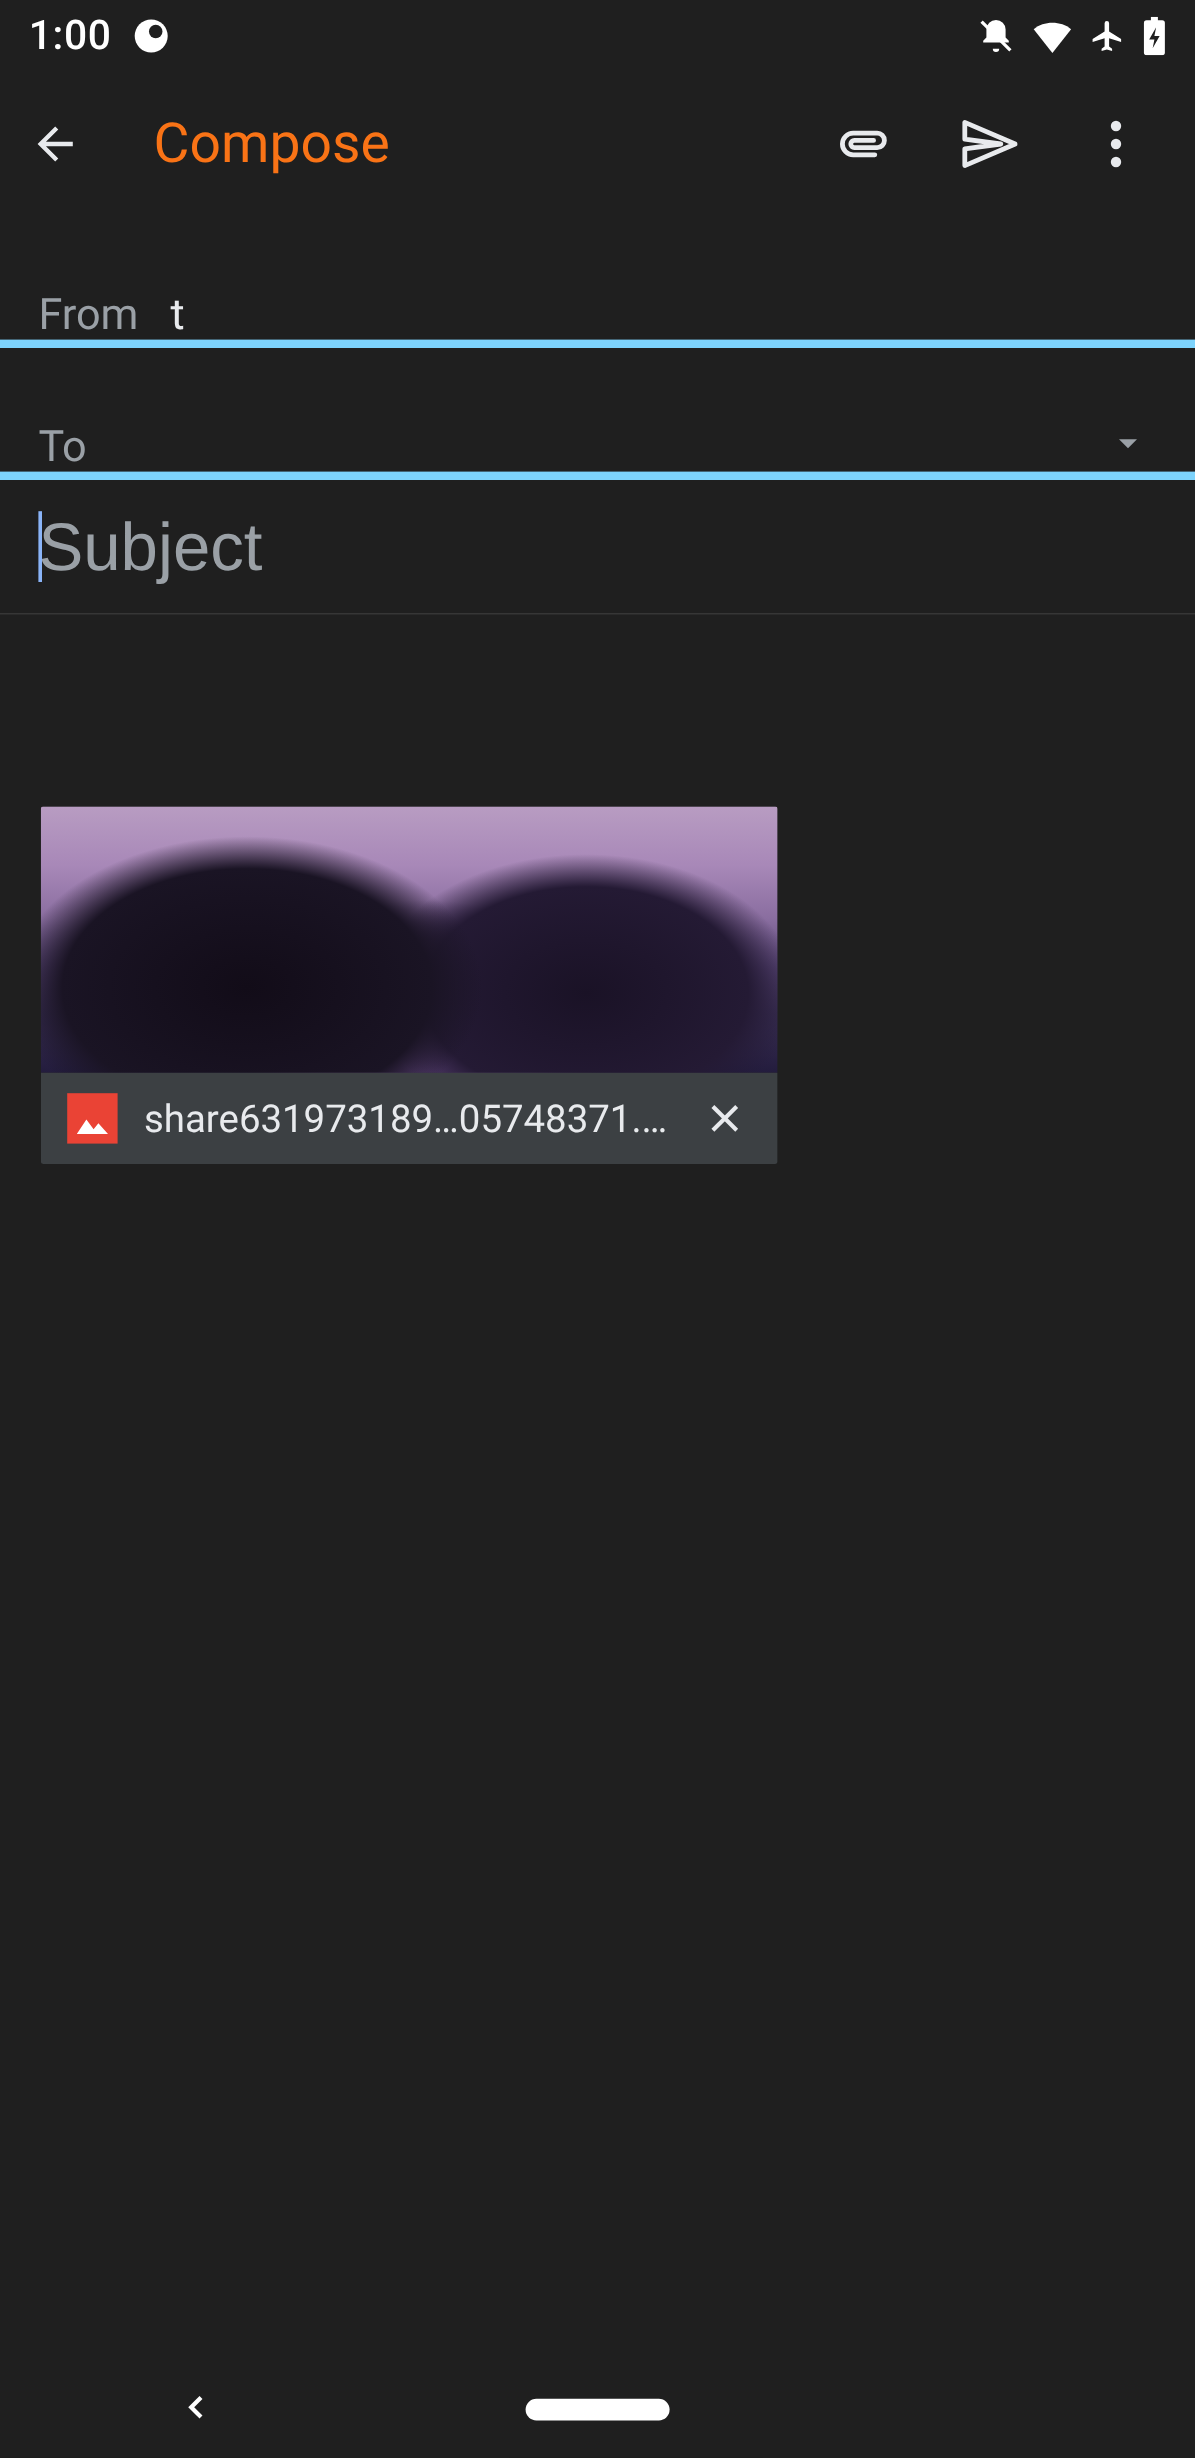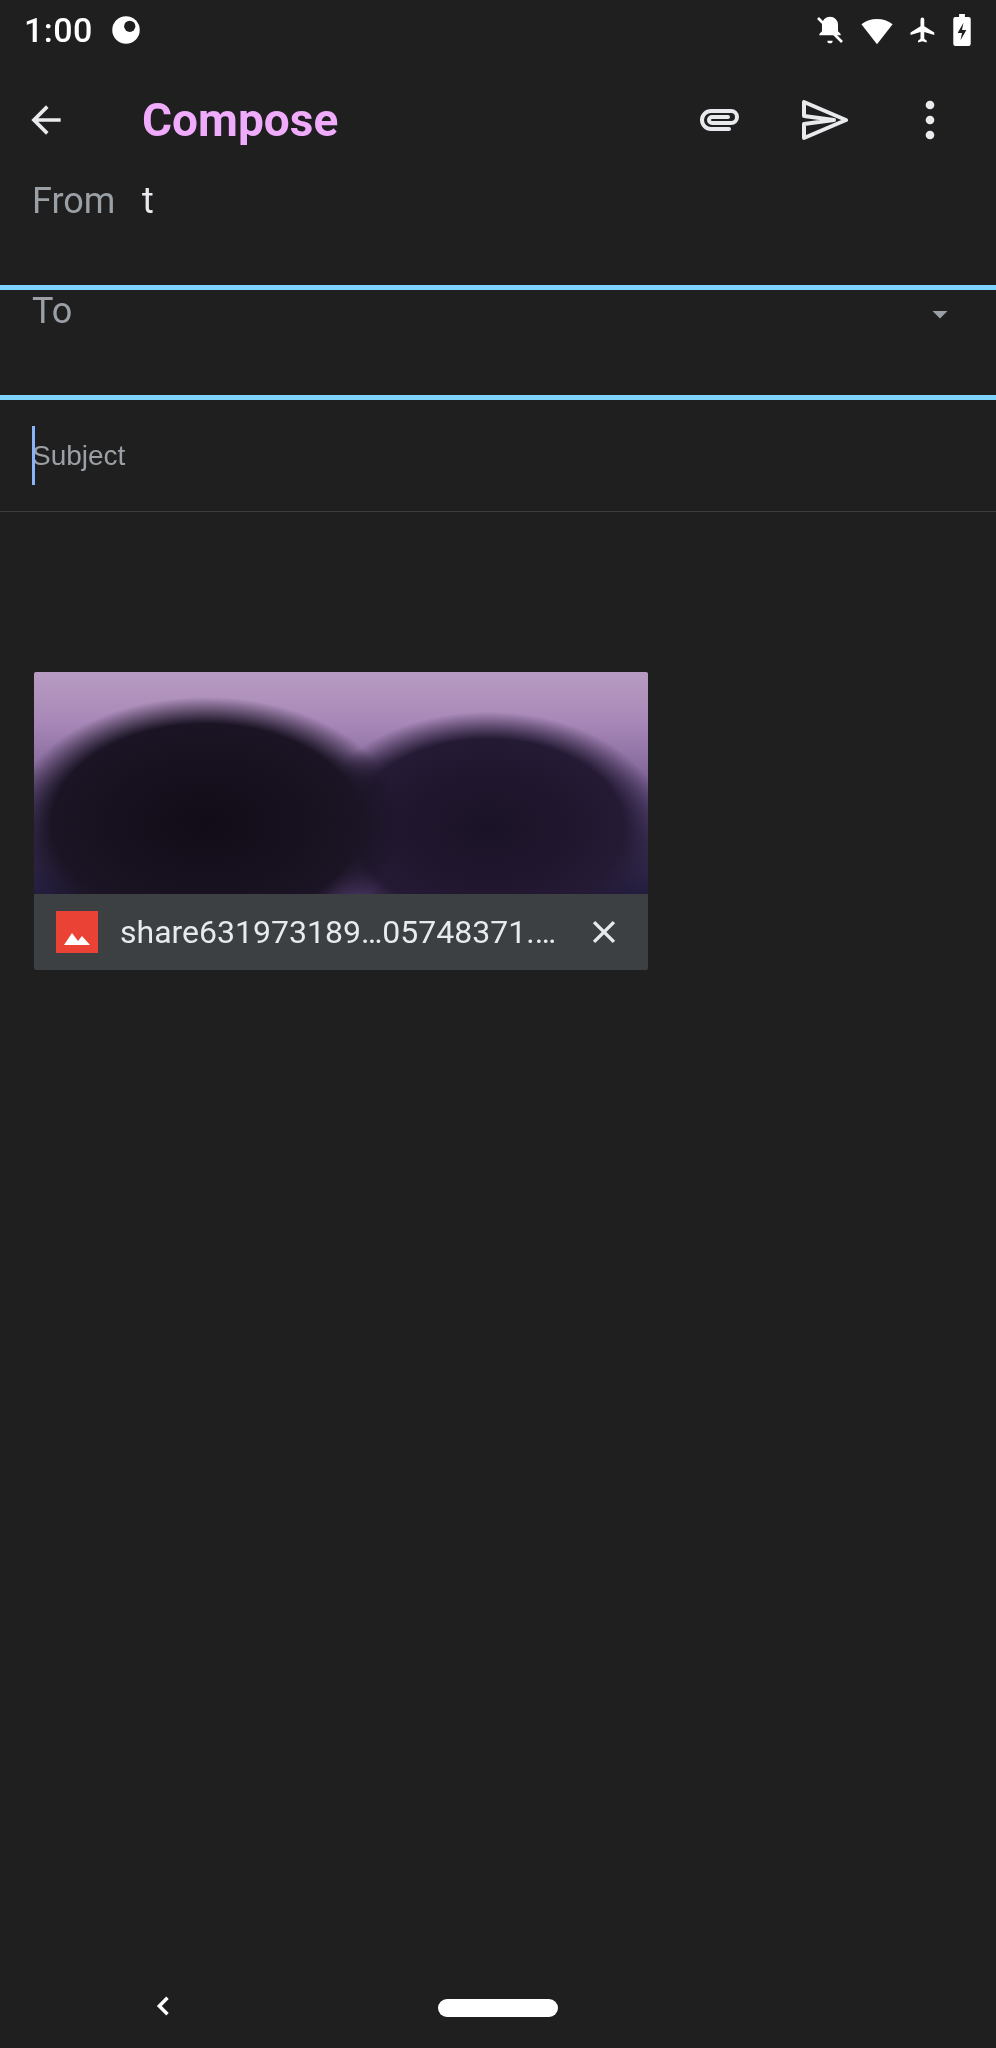--- a/index.html
+++ b/index.html
@@ -7,35 +7,35 @@
   
   
   .status-bar { height: 60px; display: flex; align-items: center; justify-content: space-between; padding: 12px 24px; color: #fff; }
   .status-left { display: flex; align-items: center; gap: 18px; }
   .status-right { display: flex; align-items: center; gap: 14px; }
   .status-time { font-size: 34px; font-weight: 500; letter-spacing: 0.5px; }
   .status-icon { display: inline-flex; align-items: center; justify-content: center; }
   
   
   .app-bar { height: 120px; display: flex; align-items: center; padding: 0 20px; gap: 40px; }
-  .app-bar-title { font-size: 46px; font-weight: 700; color: #f0abfc; flex: 1; margin-left: 30px; }
+  .app-bar-title { font-size: 46px; font-weight: 400; color: #f97316; flex: 1; margin-left: 16px; }
   .app-bar-actions { display: flex; align-items: center; gap: 54px; padding-right: 20px; }
   .icon-btn { width: 52px; height: 52px; display: inline-flex; align-items: center; justify-content: center; cursor: pointer; }
   .icon-btn svg { fill: #e8eaed; }
   
   
-  .field-row { display: flex; align-items: flex-start; padding: 0 32px; border-bottom: 5px solid #7dd3fc; min-height: 110px; }
+  .field-row { display: flex; align-items: flex-end; padding: 0 32px; border-bottom: 7px solid #7dd3fc; min-height: 110px; }
   .field-label { font-size: 36px; color: #9aa0a6; width: 110px; }
   .field-value { font-size: 36px; color: #e8eaed; flex: 1; }
   .from-value { display: flex; gap: 96px; }
   .to-input { flex: 1; background: transparent; border: none; color: #e8eaed; font-size: 36px; outline: none; }
   .expand-btn { width: 48px; height: 48px; display: inline-flex; align-items: center; justify-content: center; cursor: pointer; }
   
   .subject-row { border-bottom: 1px solid #3c3c3c; padding: 0 32px; min-height: 112px; display: flex; align-items: center; position: relative; }
-  .subject-input { background: transparent; border: none; font-size: 28px; color: #fdba74; outline: none; width: 100%; }
+  .subject-input { background: transparent; border: none; font-size: 56px; color: #fdba74; outline: none; width: 100%; }
   .subject-input::placeholder { color: #9aa0a6; }
   .cursor-line { position: absolute; left: 32px; top: 26px; bottom: 26px; width: 3px; background: #8ab4f8; }
   
   
   .body-area { padding: 32px; }
   .body-text { min-height: 120px; }
   
   
   .attachment-card { width: 614px; border-radius: 2px; overflow: hidden; margin-top: 8px; margin-left: 2px; }
   .attachment-preview {

